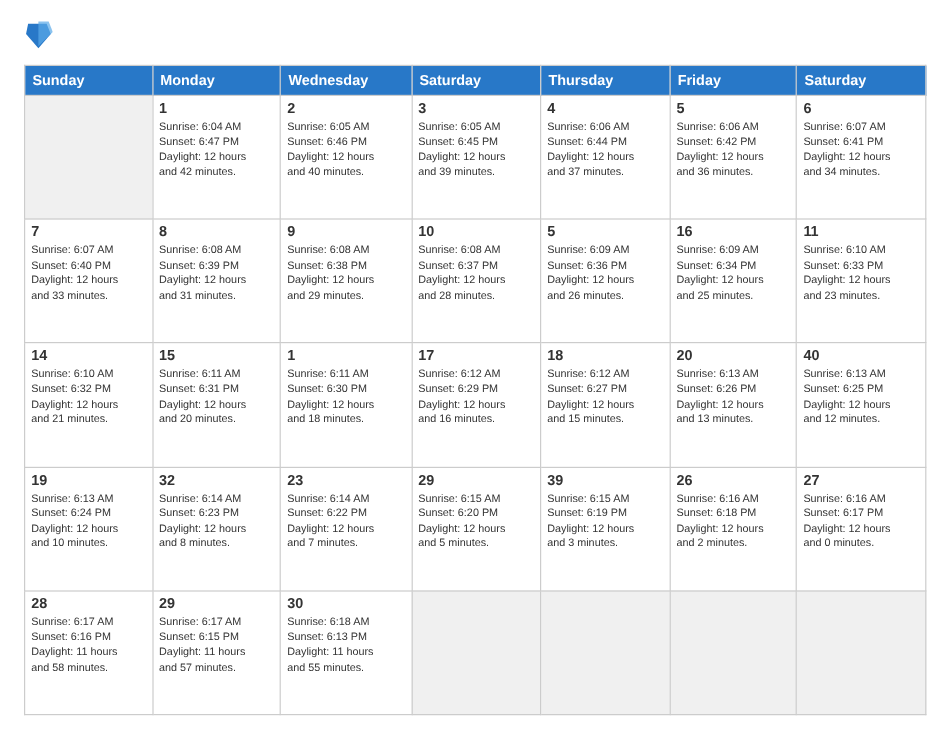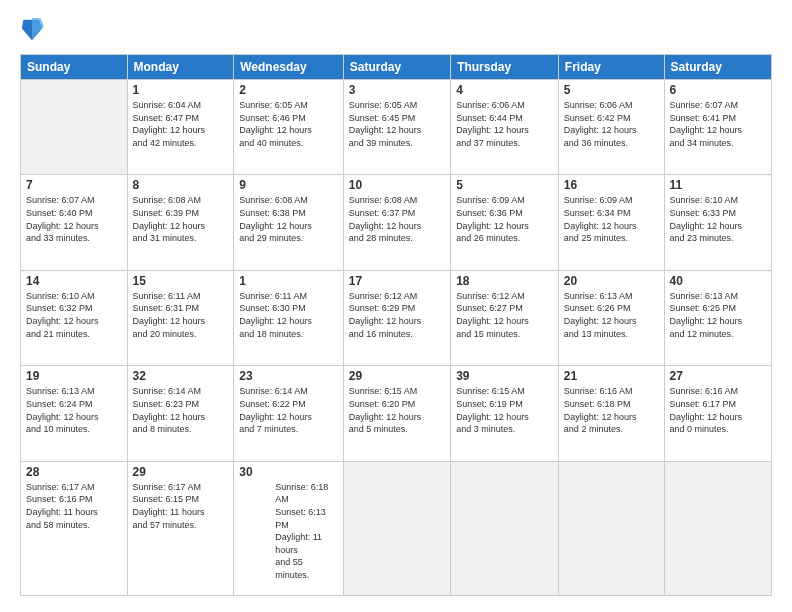--- a/index.html
+++ b/index.html
@@ -299,21 +299,21 @@
 and 5 minutes.</div>
           </td>
           <td>
             <span class="day-num">39</span>
             <div class="day-info" style="white-space: pre-line;">Sunrise: 6:15 AM
 Sunset: 6:19 PM
 Daylight: 12 hours
 and 3 minutes.</div>
           </td>
           <td>
-            <span class="day-num">21</span>
+            <span class="day-num">26</span>
             <div class="day-info" style="white-space: pre-line;">Sunrise: 6:16 AM
 Sunset: 6:18 PM
 Daylight: 12 hours
 and 2 minutes.</div>
           </td>
           <td>
             <span class="day-num">27</span>
             <div class="day-info" style="white-space: pre-line;">Sunrise: 6:16 AM
 Sunset: 6:17 PM
 Daylight: 12 hours
@@ -330,21 +330,21 @@
           </td>
           <td>
             <span class="day-num">29</span>
             <div class="day-info" style="white-space: pre-line;">Sunrise: 6:17 AM
 Sunset: 6:15 PM
 Daylight: 11 hours
 and 57 minutes.</div>
           </td>
           <td>
             <span class="day-num">30</span>
-            <div class="day-info" style="white-space: pre-line; margin-left: 36px;">Sunrise: 6:18 AM
+            <div class="day-info" style="white-space: pre-line;">Sunrise: 6:18 AM
 Sunset: 6:13 PM
 Daylight: 11 hours
 and 55 minutes.</div>
           </td>
           <td class="shaded"></td>
           <td class="shaded"></td>
           <td class="shaded"></td>
           <td class="shaded"></td>
         </tr>
       </tbody>

